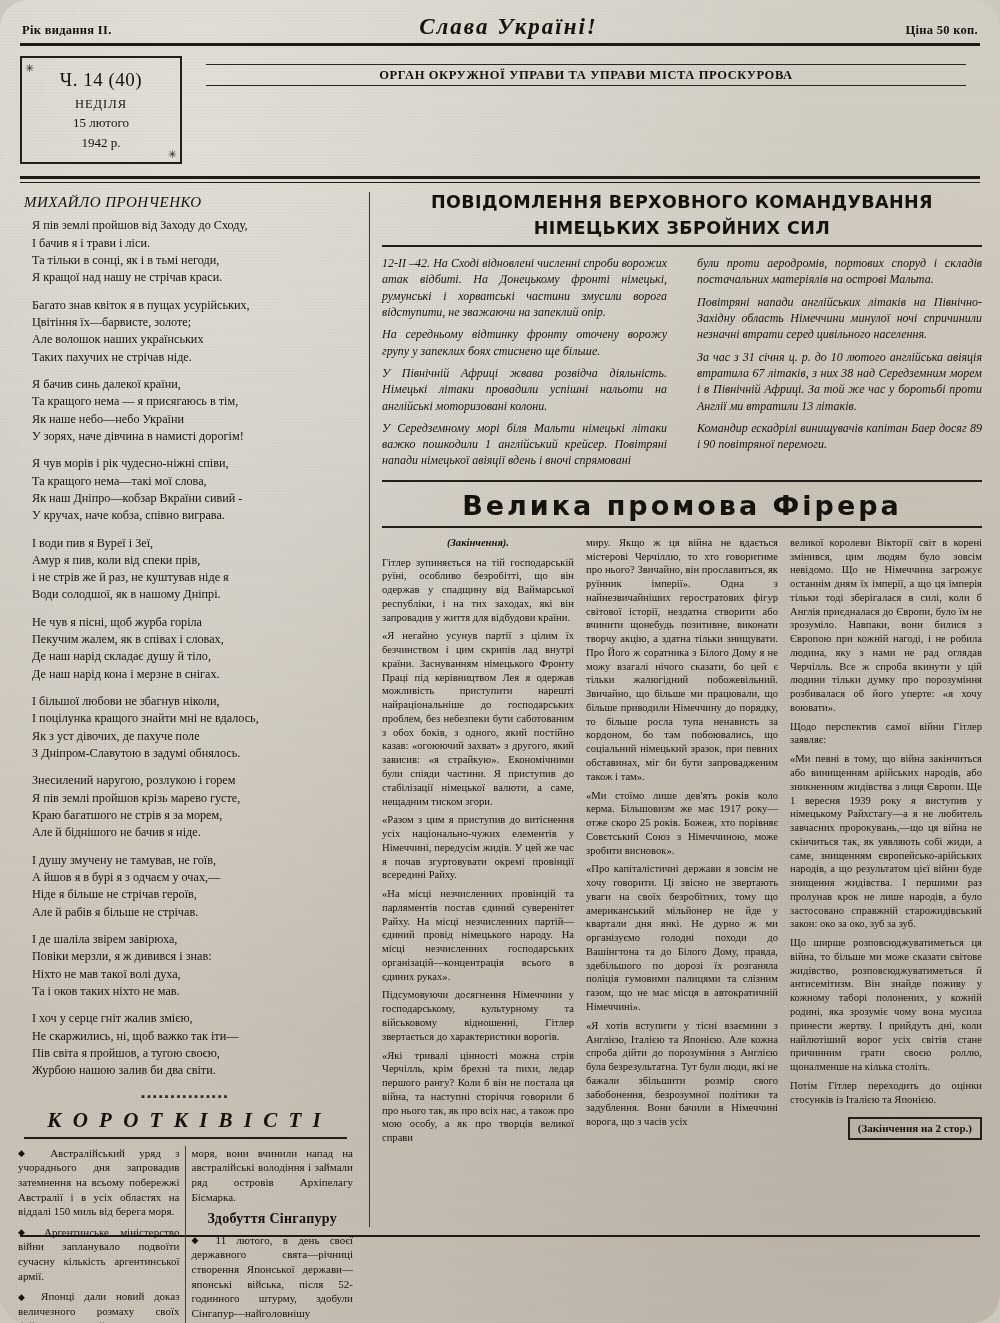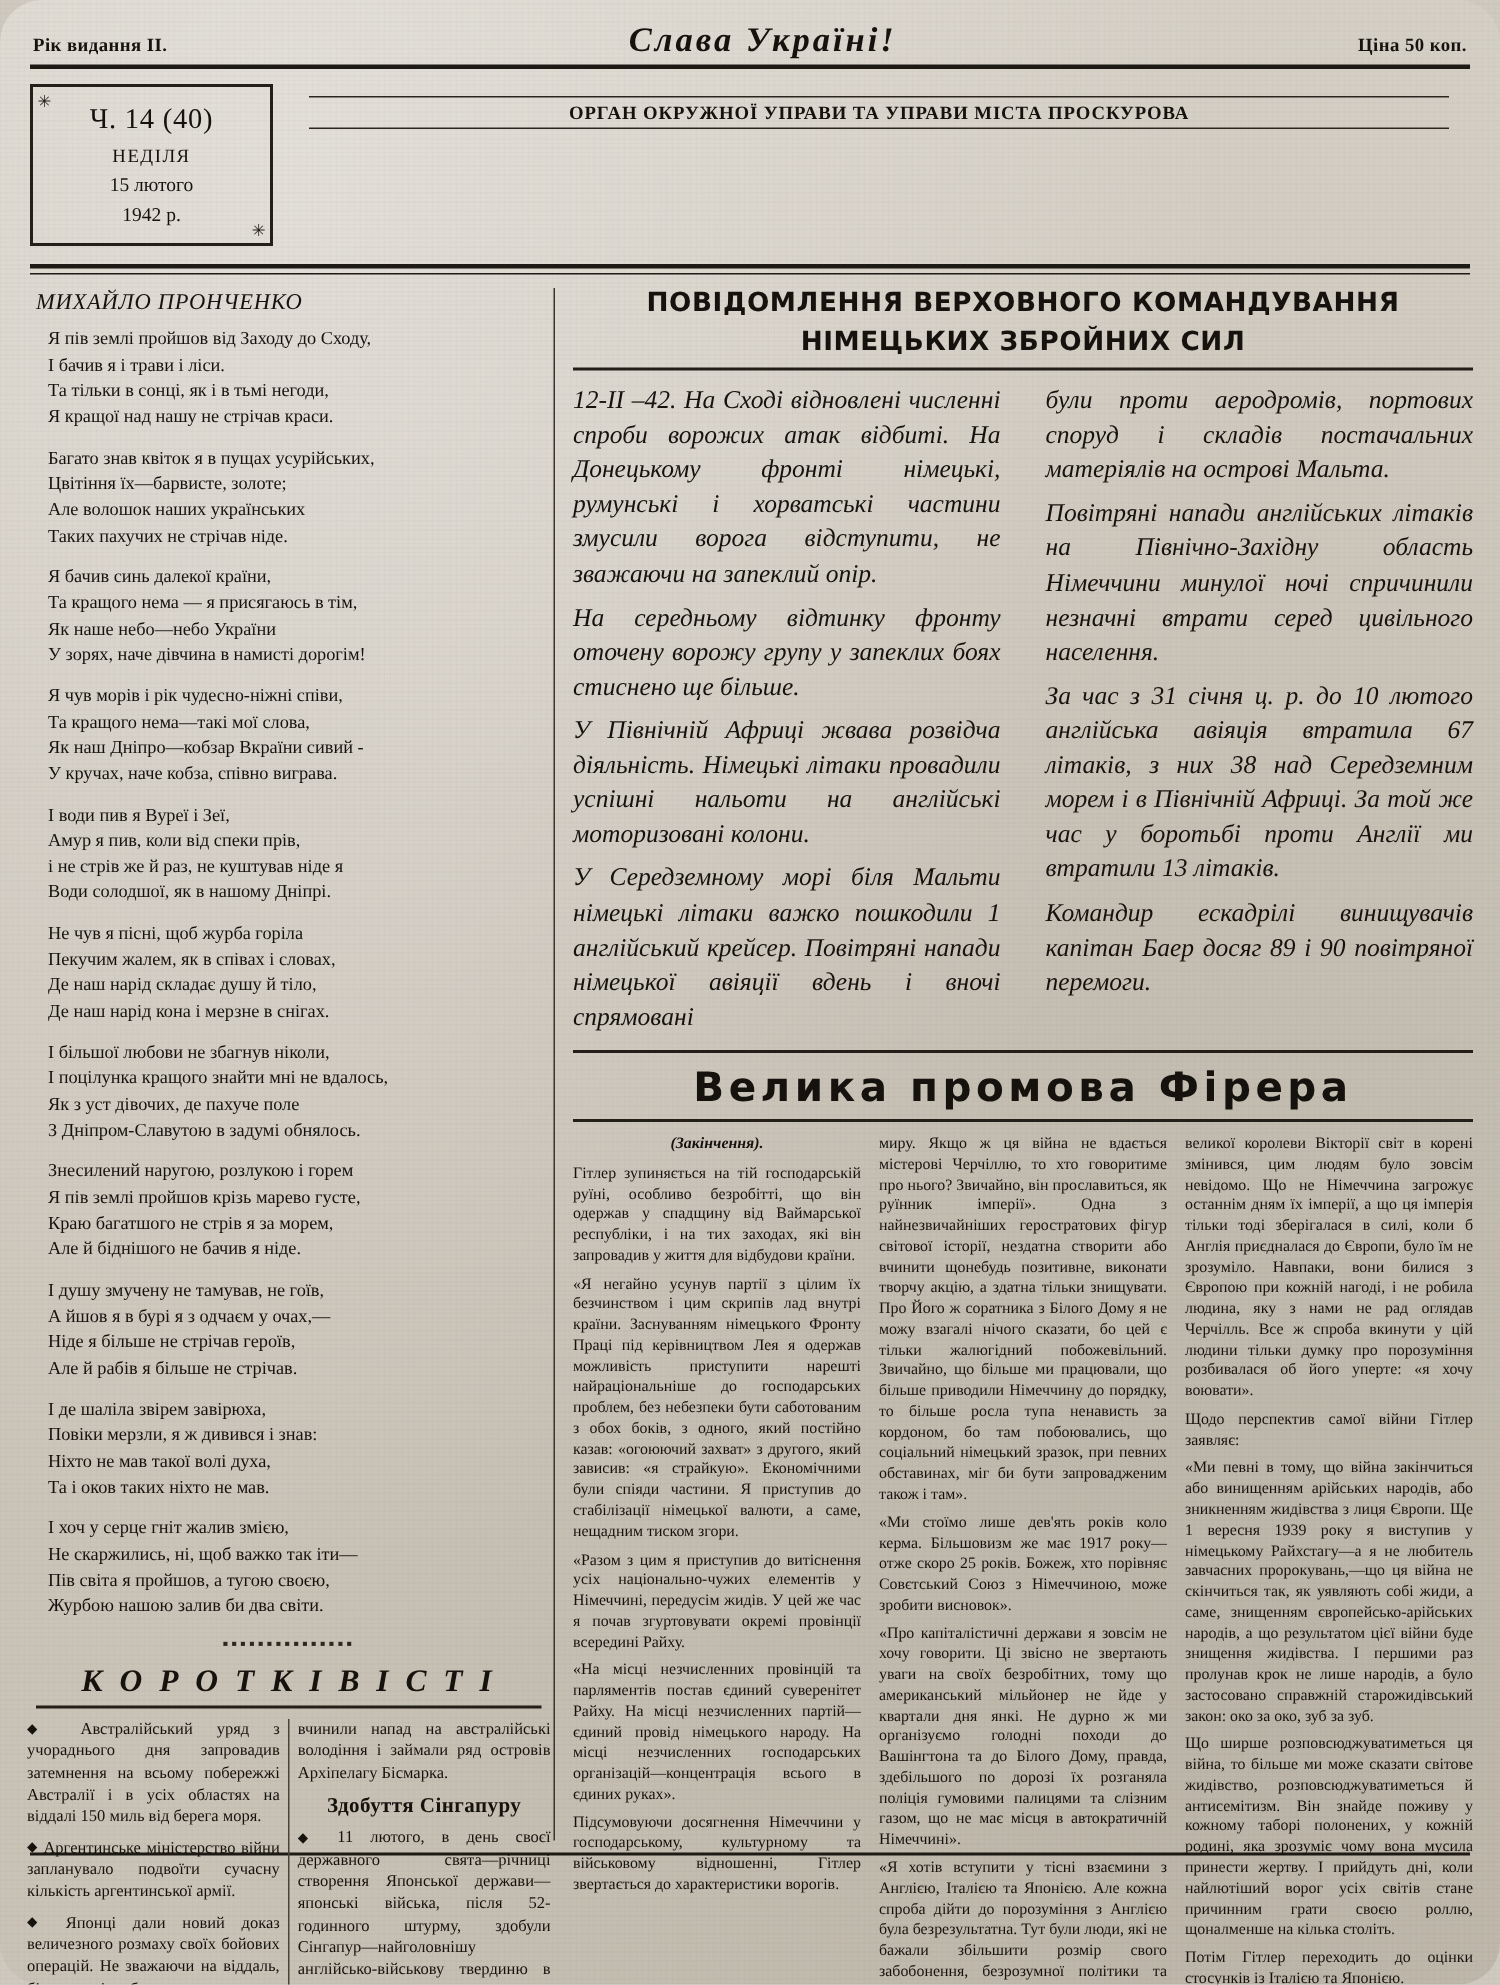--- a/index.html
+++ b/index.html
@@ -95,21 +95,21 @@
   .dbl-rule{border-top:3px solid #1d1a15;border-bottom:1px solid #1d1a15;height:3px;margin:0 2px;}
 
   
   .body{
     display:flex;
     margin-top:9px;
     height:1035px;
   }
   .col-left{
     width:352px;
-    padding-right:2px;
+    padding-right:16px;
     border-right:1px solid #3a342c;
     box-sizing:border-box;
   }
   .col-right{
     flex:1;
     padding-left:12px;
     box-sizing:border-box;
   }
   .poet-name{
     font-style:italic;font-size:15px;letter-spacing:.5px;
@@ -148,21 +148,21 @@
   }
 
   
   .headline{
     text-align:center;font-family:"DejaVu Sans", sans-serif;
     font-weight:bold;font-size:17.5px;line-height:1.25;letter-spacing:.4px;
     margin:0 0 4px 0;
   }
   .hl-rule{height:2px;background:#221e18;margin:5px 0 8px 0;}
   .report{
-    display:flex;gap:30px;font-size:17px;line-height:1.36;
+    display:flex;gap:30px;font-size:12px;line-height:1.36;
     font-style:italic;text-align:justify;
   }
   .report>div{flex:1;}
   .report p{margin:0 0 6px 0;}
   .speech-head{
     text-align:center;
     font-family:"DejaVu Sans", sans-serif;
     font-weight:bold;font-size:27px;letter-spacing:3px;
     margin:8px 0 4px 0;
   }
@@ -303,20 +303,21 @@
       <div class="hl-rule"></div>
 
       <div class="speech">
         <div>
           <div class="cont">(Закінчення).</div>
           <p>Гітлер зупиняється на тій господарській руїні, особливо безробітті, що він одержав у спадщину від Ваймарської республіки, і на тих заходах, які він запровадив у життя для відбудови країни.</p>
           <p>«Я негайно усунув партії з цілим їх безчинством і цим скрипів лад внутрі країни. Заснуванням німецького Фронту Праці під керівництвом Лея я одержав можливість приступити нарешті найраціональніше до господарських проблем, без небезпеки бути саботованим з обох боків, з одного, який постійно казав: «огоюючий захват» з другого, який зависив: «я страйкую». Економічними були спіяди частини. Я приступив до стабілізації німецької валюти, а саме, нещадним тиском згори.</p>
           <p>«Разом з цим я приступив до витіснення усіх національно-чужих елементів у Німеччині, передусім жидів. У цей же час я почав згуртовувати окремі провінції всередині Райху.</p>
           <p>«На місці незчисленних провінцій та парляментів постав єдиний суверенітет Райху. На місці незчисленних партій—єдиний провід німецького народу. На місці незчисленних господарських організацій—концентрація всього в єдиних руках».</p>
           <p>Підсумовуючи досягнення Німеччини у господарському, культурному та військовому відношенні, Гітлер звертається до характеристики ворогів.</p>
+          <p>«Які тривалі цінності можна стрів Черчілль, крім брехні та пихи, ледар першого рангу? Коли б він не постала ця війна, та наступні сторіччя говорили б про нього так, як про всіх нас, а також про мою особу, а як про творців великої справи</p>
         </div>
         <div>
           <p>миру. Якщо ж ця війна не вдається містерові Черчіллю, то хто говоритиме про нього? Звичайно, він прославиться, як руїнник імперії». Одна з найнезвичайніших геростратових фігур світової історії, нездатна створити або вчинити щонебудь позитивне, виконати творчу акцію, а здатна тільки знищувати. Про Його ж соратника з Білого Дому я не можу взагалі нічого сказати, бо цей є тільки жалюгідний побожевільний. Звичайно, що більше ми працювали, що більше приводили Німеччину до порядку, то більше росла тупа ненависть за кордоном, бо там побоювались, що соціальний німецький зразок, при певних обставинах, міг би бути запровадженим також і там».</p>
           <p>«Ми стоїмо лише дев'ять років коло керма. Більшовизм же має 1917 року—отже скоро 25 років. Божеж, хто порівняє Совєтський Союз з Німеччиною, може зробити висновок».</p>
           <p>«Про капіталістичні держави я зовсім не хочу говорити. Ці звісно не звертають уваги на своїх безробітних, тому що американський мільйонер не йде у квартали дня янкі. Не дурно ж ми організуємо голодні походи до Вашінгтона та до Білого Дому, правда, здебільшого по дорозі їх розганяла поліція гумовими палицями та слізним газом, що не має місця в автократичній Німеччині».</p>
           <p>«Я хотів вступити у тісні взаємини з Англією, Італією та Японією. Але кожна спроба дійти до порозуміння з Англією була безрезультатна. Тут були люди, які не бажали збільшити розмір свого забобонення, безрозумної політики та задублення. Вони бачили в Німеччині ворога, що з часів усіх</p>
         </div>
         <div>
           <p>великої королеви Вікторії світ в корені змінився, цим людям було зовсім невідомо. Що не Німеччина загрожує останнім дням їх імперії, а що ця імперія тільки тоді зберігалася в силі, коли б Англія приєдналася до Європи, було їм не зрозуміло. Навпаки, вони билися з Європою при кожній нагоді, і не робила людина, яку з нами не рад оглядав Черчілль. Все ж спроба вкинути у цій людини тільки думку про порозуміння розбивалася об його уперте: «я хочу воювати».</p>
           <p>Щодо перспектив самої війни Гітлер заявляє:</p>

